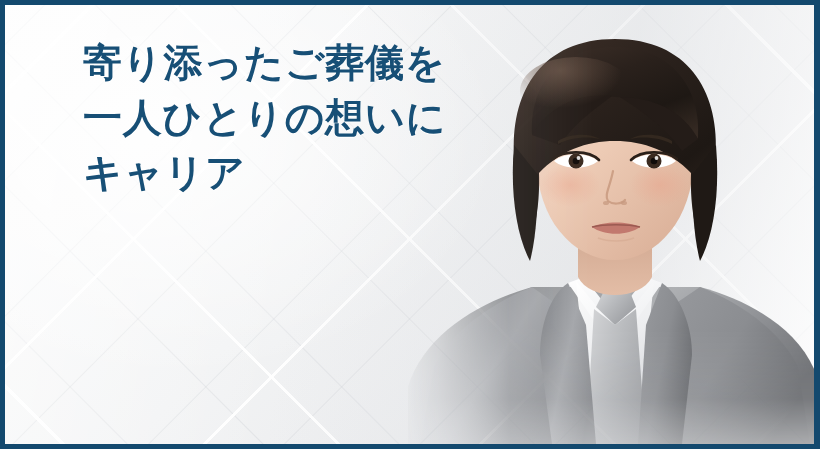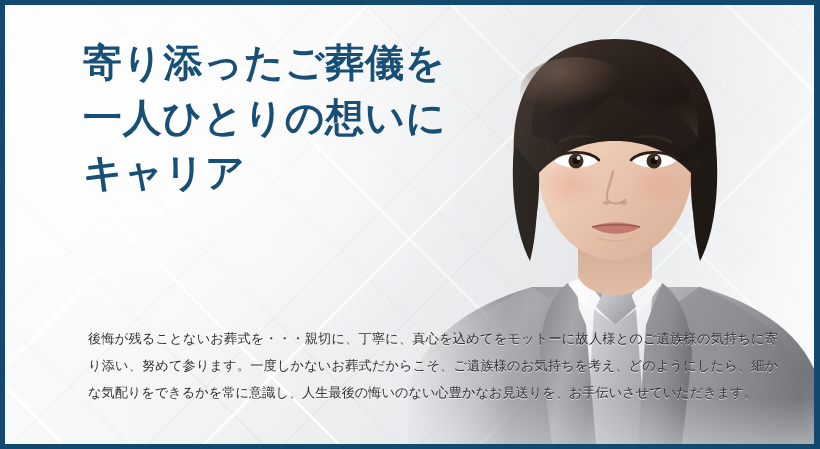--- a/index.html
+++ b/index.html
@@ -291,16 +291,15 @@
 
   <div class="content">
 
     <h1 class="headline">
       <span class="ln">寄り添ったご葬儀を</span>
       <span class="ln">一人ひとりの想いに</span>
       <span class="ln">キャリア</span>
     </h1>
 
 
-    <p class="body-copy">後悔が残ることないお葬式を・・・親切に、丁寧に、真心を込めてをモットーに故人様とのご遺族様の気持ちに寄り添い、努めて参ります。一度しかないお葬式だからこそ、ご遺族様のお気持ちを考え、どのようにしたら、細かな気配りをできるかを常に意識し、人生最後の悔いのない心豊かなお見送りを、お手伝いさせていただきます。</p>
 
   </div>
 </div>
 
 </body></html>

